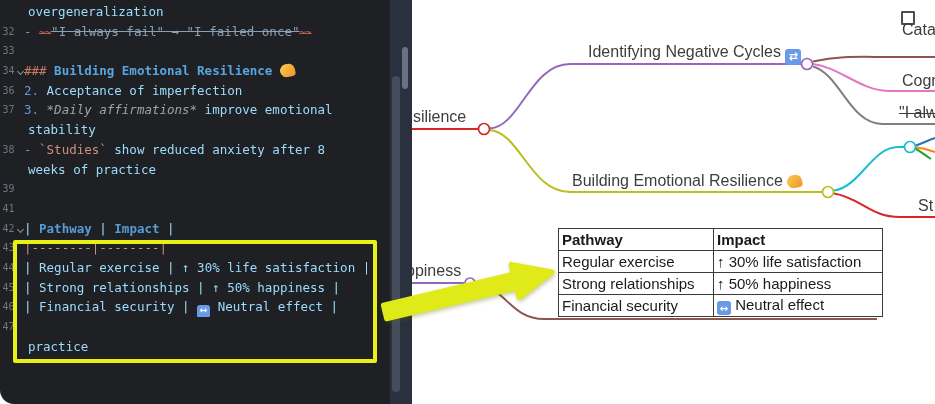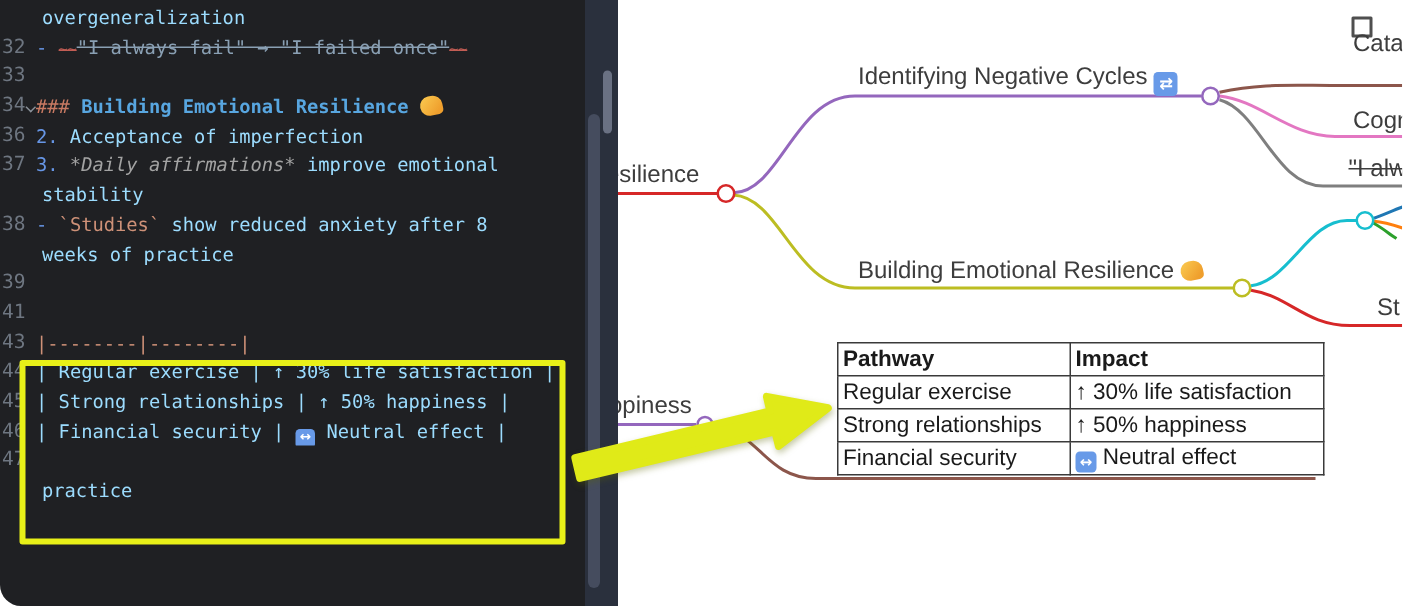--- a/index.html
+++ b/index.html
@@ -5,21 +5,21 @@
   html,body{margin:0;padding:0;background:#ffffff;}
   #app{position:relative;width:935px;height:404px;overflow:hidden;background:#ffffff;
        font-family:"Liberation Sans",sans-serif;}
 
   
   .editor-pane{position:absolute;left:0;top:0;width:390px;height:404px;background:#1f2023;
                border-bottom-left-radius:14px;overflow:hidden;
                font-family:"DejaVu Sans Mono",monospace;}
   #editor-lines{position:absolute;left:0;top:2px;right:0;}
   .line{display:flex;height:19.7px;line-height:19.7px;font-size:12.5px;white-space:pre;}
-  .gutter{flex:none;width:17px;text-align:right;color:#6e7681;font-size:13px;}
+  .gutter{flex:none;width:17px;text-align:center;color:#6e7681;font-size:10px;}
   .foldcol{flex:none;width:7px;position:relative;}
   .fold-caret{position:absolute;left:1px;top:8px;width:4px;height:4px;
               border-right:1.3px solid #8a9199;border-bottom:1.3px solid #8a9199;
               transform:rotate(45deg);}
   .code{flex:1;overflow:hidden;}
   .code.cont{padding-left:4px;}
   .seg-txt{color:#9cdcfe}
   .seg-punct{color:#6796e6}
   .seg-hash{color:#c97a63}
   .seg-head{color:#58a6e0;font-weight:bold}
@@ -78,20 +78,21 @@
         <div class="line"><div class="gutter">32</div><div class="foldcol"></div><div class="code"><span class="seg-punct">- </span><span class="seg-tilde">~~</span><span class="seg-strike">"I always fail" → "I failed once"</span><span class="seg-tilde">~~</span></div></div>
         <div class="line"><div class="gutter">33</div><div class="foldcol"></div><div class="code"></div></div>
         <div class="line"><div class="gutter">34</div><div class="foldcol"><span class="fold-caret"></span></div><div class="code"><span class="seg-hash">### </span><span class="seg-head">Building Emotional Resilience </span><span class="muscle-icon"></span></div></div>
         <div class="line"><div class="gutter">36</div><div class="foldcol"></div><div class="code"><span class="seg-punct">2. </span><span class="seg-txt">Acceptance of imperfection</span></div></div>
         <div class="line"><div class="gutter">37</div><div class="foldcol"></div><div class="code"><span class="seg-punct">3. </span><span class="seg-em">*Daily affirmations*</span><span class="seg-txt"> improve emotional</span></div></div>
         <div class="line"><div class="gutter"></div><div class="foldcol"></div><div class="code cont"><span class="seg-txt">stability</span></div></div>
         <div class="line"><div class="gutter">38</div><div class="foldcol"></div><div class="code"><span class="seg-punct">- </span><span class="seg-code">`Studies`</span><span class="seg-txt"> show reduced anxiety after 8</span></div></div>
         <div class="line"><div class="gutter"></div><div class="foldcol"></div><div class="code cont"><span class="seg-txt">weeks of practice</span></div></div>
         <div class="line"><div class="gutter">39</div><div class="foldcol"></div><div class="code"></div></div>
         <div class="line"><div class="gutter">41</div><div class="foldcol"></div><div class="code"></div></div>
+        <div class="line"><div class="gutter">42</div><div class="foldcol"><span class="fold-caret"></span></div><div class="code"><span class="seg-pipe">| </span><span class="seg-thead">Pathway</span><span class="seg-pipe"> | </span><span class="seg-thead">Impact</span><span class="seg-pipe"> |</span></div></div>
         <div class="line"><div class="gutter">43</div><div class="foldcol"></div><div class="code"><span class="seg-code">|--------|--------|</span></div></div>
         <div class="line"><div class="gutter">44</div><div class="foldcol"></div><div class="code"><span class="seg-pipe">| </span><span class="seg-txt">Regular exercise </span><span class="seg-pipe">| </span><span class="seg-txt">↑ 30% life satisfaction </span><span class="seg-pipe">|</span></div></div>
         <div class="line"><div class="gutter">45</div><div class="foldcol"></div><div class="code"><span class="seg-pipe">| </span><span class="seg-txt">Strong relationships </span><span class="seg-pipe">| </span><span class="seg-txt">↑ 50% happiness </span><span class="seg-pipe">|</span></div></div>
         <div class="line"><div class="gutter">46</div><div class="foldcol"></div><div class="code"><span class="seg-pipe">| </span><span class="seg-txt">Financial security </span><span class="seg-pipe">| </span><span class="emoji-blue">↔</span><span class="seg-txt"> Neutral effect </span><span class="seg-pipe">|</span></div></div>
         <div class="line"><div class="gutter">47</div><div class="foldcol"></div><div class="code"></div></div>
         <div class="line"><div class="gutter"></div><div class="foldcol"></div><div class="code cont"><span class="seg-txt">practice</span></div></div>
       </div>
   </div>
 
   <div class="scroll-strip">
@@ -124,21 +125,21 @@
 
       <circle cx="72" cy="129" r="5.5" fill="#fff" stroke="#d62728" stroke-width="1.7"></circle>
       <circle cx="395" cy="64" r="5.5" fill="#fff" stroke="#9467bd" stroke-width="1.7"></circle>
       <circle cx="416" cy="192" r="5.5" fill="#fff" stroke="#bcbd22" stroke-width="1.7"></circle>
       <circle cx="498" cy="147" r="5.5" fill="#fff" stroke="#17becf" stroke-width="1.7"></circle>
       <circle cx="58" cy="283" r="5" fill="#fff" stroke="#9467bd" stroke-width="1.7"></circle>
     </svg>
 
     <div class="mm-label" style="left:-8px;top:107px">esilience</div>
 
-    <div class="mm-label" style="left:160px;top:42px"><span>Identifying Negative Cycles</span>
+    <div class="mm-label" style="left:176px;top:42px"><span>Identifying Negative Cycles</span>
       <span class="emoji-blue">⇄</span>
     </div>
 
     <div class="mm-checkbox"></div>
     <div class="mm-label" style="left:490px;top:20px">Cata</div>
     <div class="mm-label" style="left:490px;top:71px">Cogn</div>
     <div class="mm-label mm-strike" style="left:487px;top:103px">"I alw</div>
 
     <div class="mm-label" style="left:160px;top:171px"><span>Building Emotional Resilience</span>
       <span class="muscle-icon"></span>

